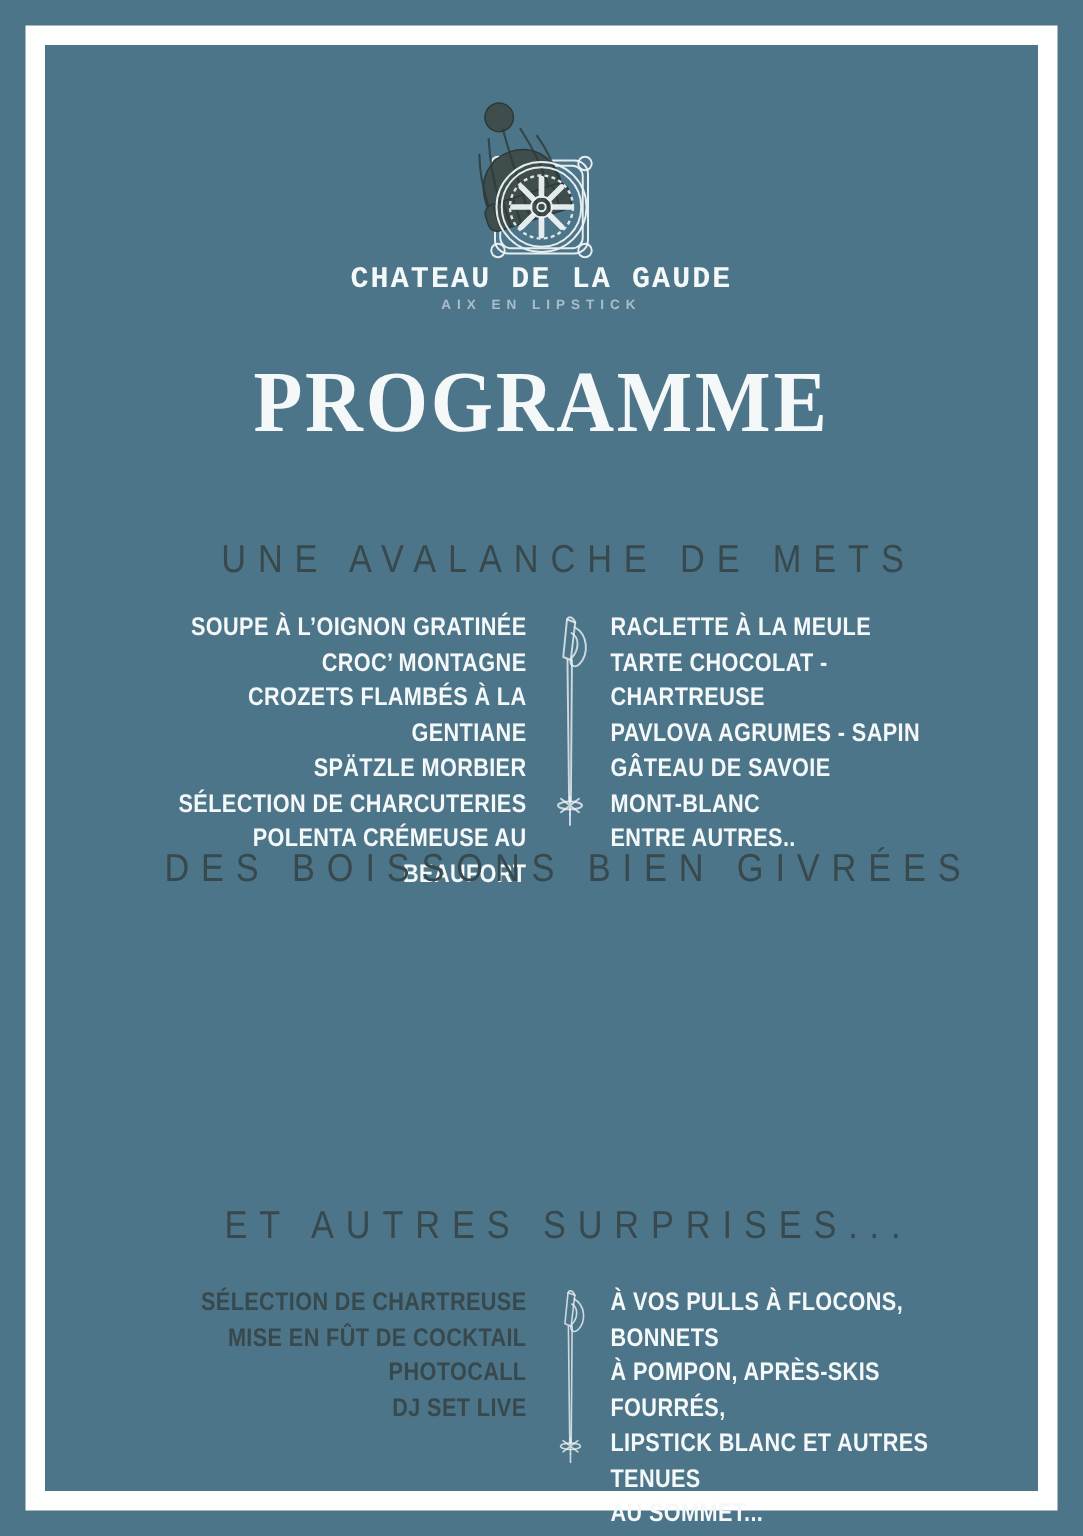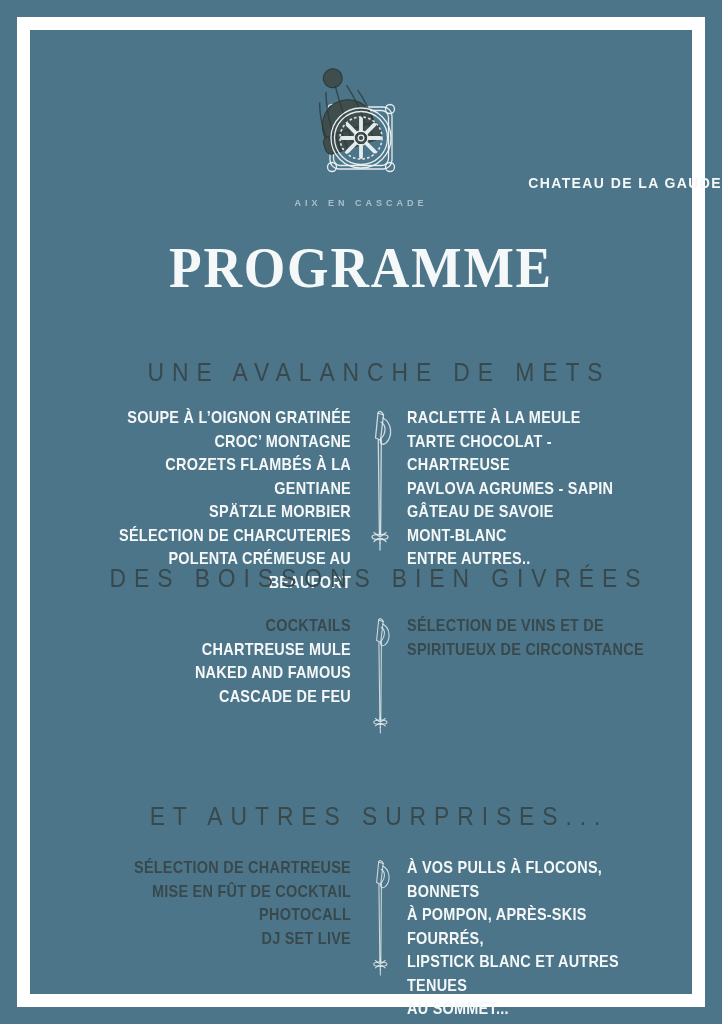--- a/index.html
+++ b/index.html
@@ -16,22 +16,22 @@
   .logo-svg { position:absolute; top:64px; left:50%; transform:translateX(-50%); }
   .emblem-line { stroke: var(--line, #edf3f4); fill:none; stroke-width:1.3; stroke-opacity:.95; }
   .emblem-thick { stroke: var(--line, #edf3f4); fill:none; stroke-width:3.8; stroke-opacity:.95; stroke-linecap:round; }
   .emblem-dash { stroke: var(--line, #edf3f4); fill:none; stroke-width:1.6; stroke-opacity:.9; stroke-dasharray:2.6 2.2; }
   .beanie-fill { fill: var(--beanie, #3f4e4d); stroke: var(--beanie_rib, #2d3a3a); stroke-width:1; }
   .beanie-rib { stroke: var(--beanie_rib, #2d3a3a); fill:none; stroke-width:1.4; stroke-opacity:.8; }
   .pole-line { stroke: var(--line, #edf3f4); fill:none; stroke-width:1.3; stroke-opacity:.8; stroke-linecap:round; stroke-linejoin:round; }
 
   .brand-name {
     position:absolute; top:175px; left:0; right:0;
-    text-align:right; color:var(--ink_light,#f5f8f8);
-    font-weight:bold; font-size:14px; letter-spacing:1.4px;
+    text-align:center; color:var(--ink_light,#f5f8f8);
+    font-weight:bold; font-size:20px; letter-spacing:1.4px;font-family:Liberation Mono, monospace;
   }
   .brand-loc {
     position:absolute; top:198px; left:0; right:0;
     text-align:center; color:var(--ink_light,#f5f8f8); opacity:.55;
     font-size:9px; letter-spacing:4px; font-weight:bold;
   }
   .title {
     position:absolute; top:236px; left:0; right:0;
     text-align:center; color:var(--ink_light,#f5f8f8);
     font-family:"Liberation Serif", serif; font-weight:bold;
@@ -107,21 +107,21 @@
       <g class="emblem-thick">
         <path d="M90,66 L90,55 M90,82 L90,93 M82,74 L71,74 M98,74 L109,74"></path>
         <path d="M84.3,68.3 L76.6,60.6 M95.7,79.7 L103.4,87.4 M84.3,79.7 L76.6,87.4 M95.7,68.3 L103.4,60.6"></path>
       </g>
       <circle class="emblem-line" cx="90" cy="74" r="7"></circle>
       <circle class="emblem-line" cx="90" cy="74" r="2.8"></circle>
     </g>
   </svg>
 
   <div class="brand-name">CHATEAU DE LA GAUDE</div>
-  <div class="brand-loc">AIX EN CASCADE</div>
+  <div class="brand-loc">AIX EN LIPSTICK</div>
 
   <h1 class="title">PROGRAMME</h1>
 
   <section class="sec sec-mets">
     <div class="sec-heading">UNE AVALANCHE DE METS</div>
     <div class="cols">
       <div class="col left">
 
       <div class="item light">SOUPE À L’OIGNON GRATINÉE</div>
           <div class="item light">CROC’ MONTAGNE</div>
@@ -142,39 +142,20 @@
           <div class="item light">PAVLOVA AGRUMES - SAPIN</div>
           <div class="item light">GÂTEAU DE SAVOIE</div>
           <div class="item light">MONT-BLANC</div>
           <div class="item light">ENTRE AUTRES..</div>
         </div>
     </div>
   </section>
 
   <section class="sec sec-drinks">
     <div class="sec-heading">DES BOISSONS BIEN GIVRÉES</div>
-    <div class="cols">
-      <div class="col left">
-
-      <div class="item dark">COCKTAILS</div>
-          <div class="item light">CHARTREUSE MULE</div>
-          <div class="item light">NAKED AND FAMOUS</div>
-          <div class="item light">CASCADE DE FEU</div>
-        </div>
-      <div class="pole-cell">
-        <svg width="33" height="124" viewBox="0 0 40 150">
-            <use href="#ski-pole"></use>
-          </svg>
-      </div>
-      <div class="col right">
-
-      <div class="item dark">SÉLECTION DE VINS ET DE</div>
-          <div class="item dark">SPIRITUEUX DE CIRCONSTANCE</div>
-        </div>
-    </div>
   </section>
 
   <section class="sec sec-more">
     <div class="sec-heading">ET AUTRES SURPRISES...</div>
     <div class="cols">
       <div class="col left">
 
       <div class="item dark">SÉLECTION DE CHARTREUSE</div>
           <div class="item dark">MISE EN FÛT DE COCKTAIL</div>
           <div class="item dark">PHOTOCALL</div>

